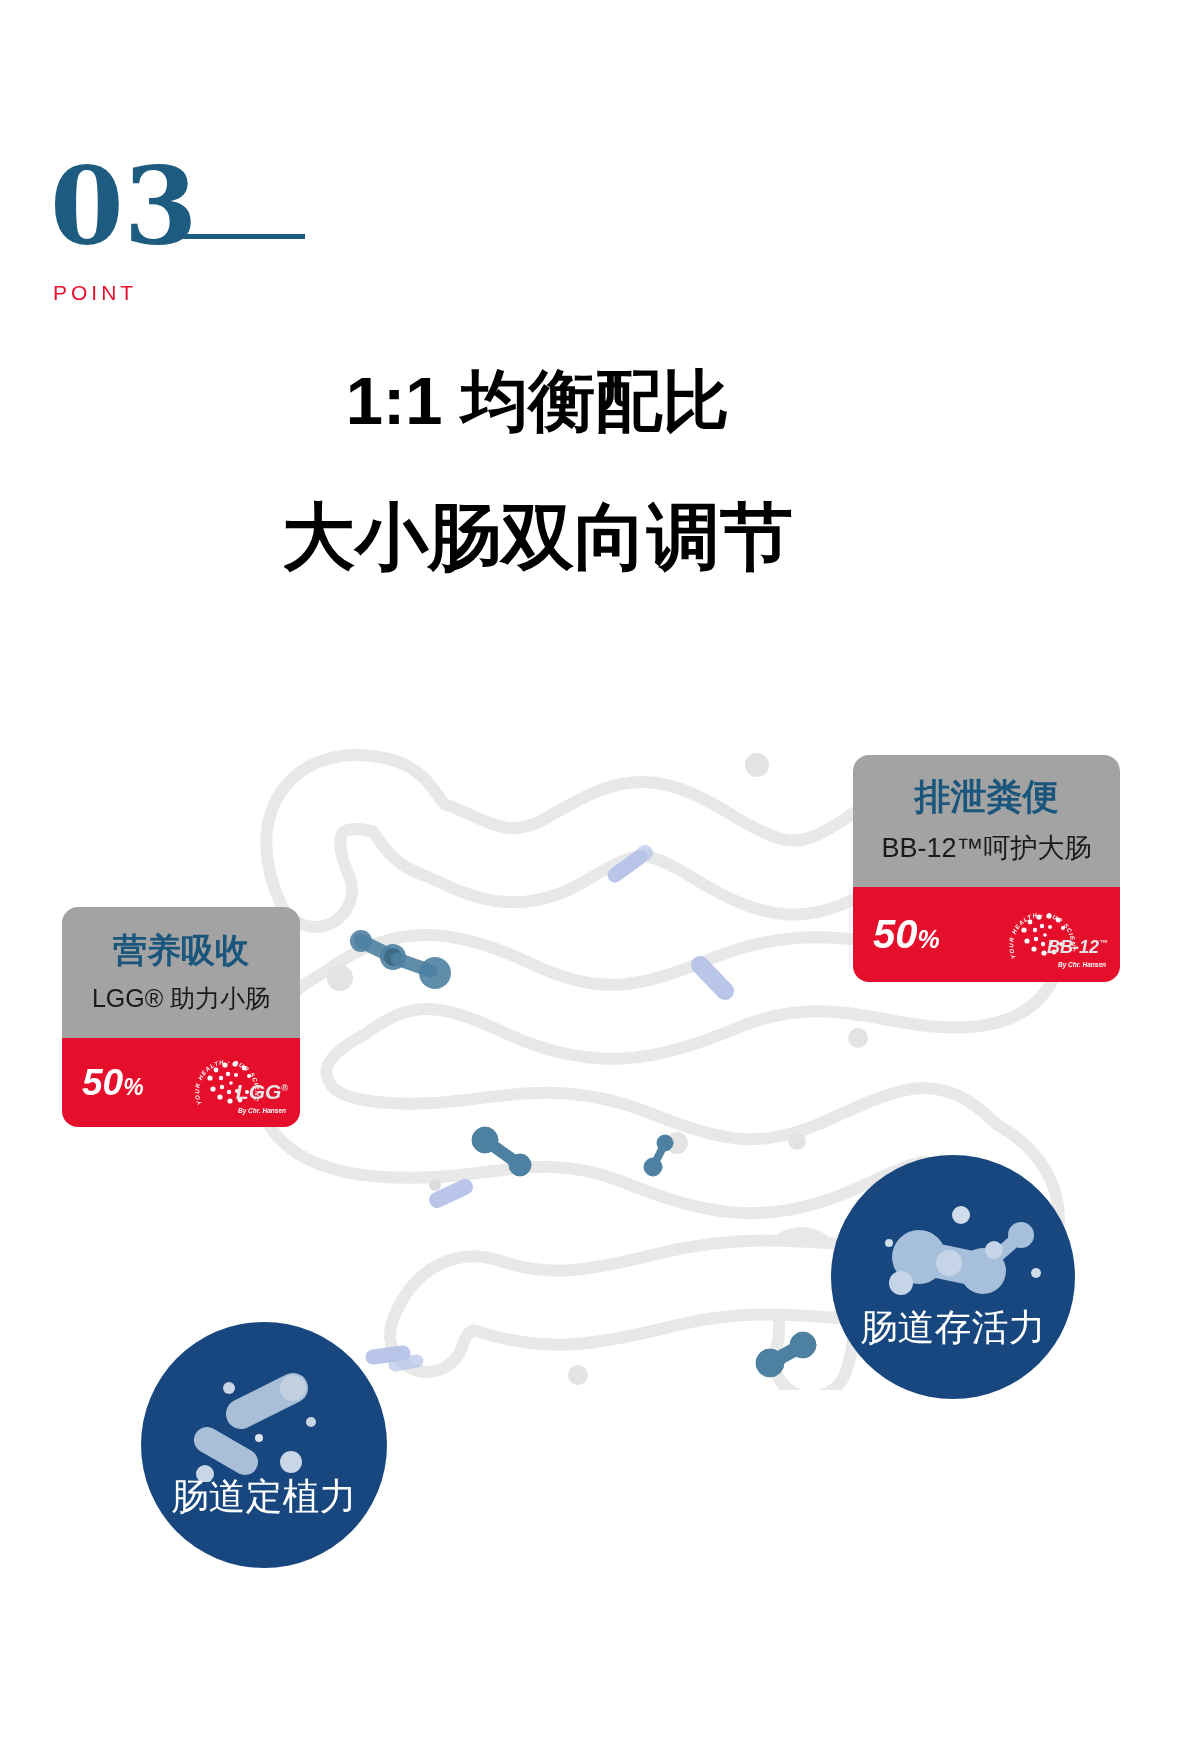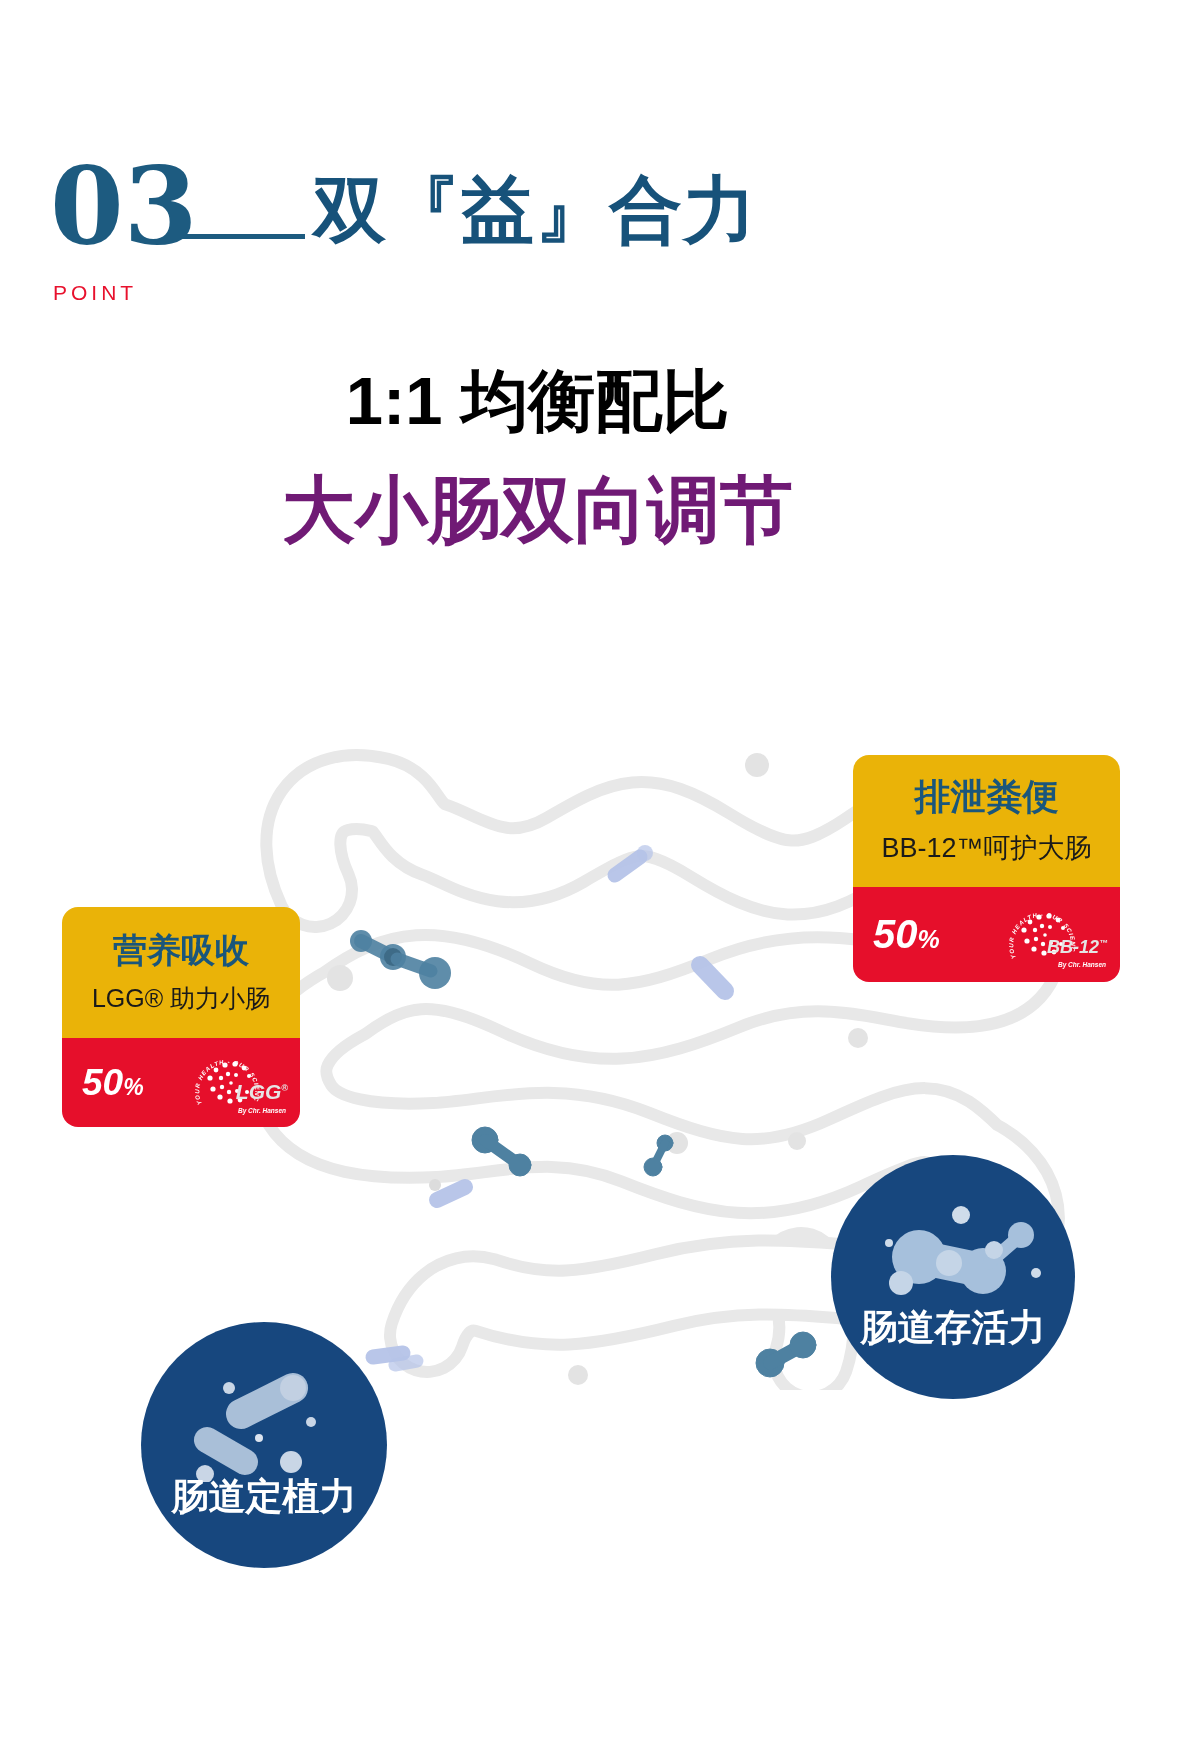--- a/index.html
+++ b/index.html
@@ -10,29 +10,29 @@
   .hdr-number{position:absolute;left:50px;top:150px;font-family:"DejaVu Serif","Liberation Serif",serif;
     font-weight:700;font-size:106px;line-height:1.05;color:#1d5b80;}
   .hdr-dash{position:absolute;left:177px;top:234px;width:128px;height:5px;background:#1d5b80;}
   .hdr-title{position:absolute;left:313px;top:162px;font-size:73px;font-weight:800;color:#17527a;
     letter-spacing:1px;white-space:nowrap;}
   .hdr-point{position:absolute;left:53px;top:281px;font-size:21px;letter-spacing:4px;color:#e8112d;font-weight:500;}
 
   
   .headline{position:absolute;left:0;top:0;width:1075px;text-align:center;}
   .headline .l1{position:absolute;left:0;top:356px;width:100%;font-size:67px;font-weight:800;color:#000000;}
-  .headline .l2{position:absolute;left:0;top:462px;width:100%;font-size:73px;font-weight:800;color:#701a75;}
+  .headline .l2{position:absolute;left:0;top:489px;width:100%;font-size:73px;font-weight:800;color:#000000;}
 
   
   .gut-svg{position:absolute;left:165px;top:735px;width:915px;height:655px;}
   .bact-svg{position:absolute;left:165px;top:735px;width:915px;height:655px;pointer-events:none;}
 
   
   .card{position:absolute;text-align:center;}
-  .card .gray{background:#eab308;border-radius:16px 16px 0 0;}
+  .card .gray{background:#a3a3a3;border-radius:16px 16px 0 0;}
   .card .red{background:#e60f2b;border-radius:0 0 16px 16px;display:flex;align-items:center;
     justify-content:space-between;padding:0 12px 0 20px;box-sizing:border-box;font-style:italic;}
   .card .c-title{font-weight:800;color:#1a567b;}
   .card .c-sub{color:#1a1a1a;font-weight:500;}
   .percent{color:#fff;font-weight:800;display:flex;align-items:baseline;}
   .card-left{left:62px;top:907px;width:238px;}
   .card-left .gray{height:131px;padding-top:21px;box-sizing:border-box;}
   .card-left .c-title{font-size:34px;}
   .card-left .c-sub{font-size:25px;margin-top:8px;}
   .card-left .red{height:89px;}
@@ -56,32 +56,31 @@
   .card-right .logo-name{font-size:18px;}
   .logo-name sup{font-size:9px;font-weight:700;}
   .logo-byline{position:absolute;right:2px;bottom:4px;color:#fff;font-size:6.5px;font-weight:700;white-space:nowrap;}
 
   
   .bubble{position:absolute;border-radius:50%;background:#17477e;}
   .bubble-right{left:831px;top:1155px;width:244px;height:244px;}
   .bubble-left{left:141px;top:1322px;width:246px;height:246px;}
   .bubble svg{position:absolute;left:0;top:0;}
   .bubble .b-label{position:absolute;left:0;width:100%;text-align:center;color:#fff;
-    font-size:37px;font-weight:700;}
+    font-size:37px;font-weight:400;}
   .bubble-right .b-label{top:148px;}
   .bubble-left .b-label{top:150px;}
 </style>
 </head>
 <body>
 
 <div class="stage">
 
   <div class="hdr-number">03</div>
   <div class="hdr-dash"></div>
-  <div class="hdr-title">双『益』合力</div>
   <div class="hdr-point">POINT</div>
 
   <div class="headline">
     <div class="l1">1:1 均衡配比</div>
     <div class="l2">大小肠双向调节</div>
   </div>
 
   <svg class="gut-svg" viewBox="0 0 915 655">
     <g fill="none" stroke-linecap="round" stroke-linejoin="round">
 

